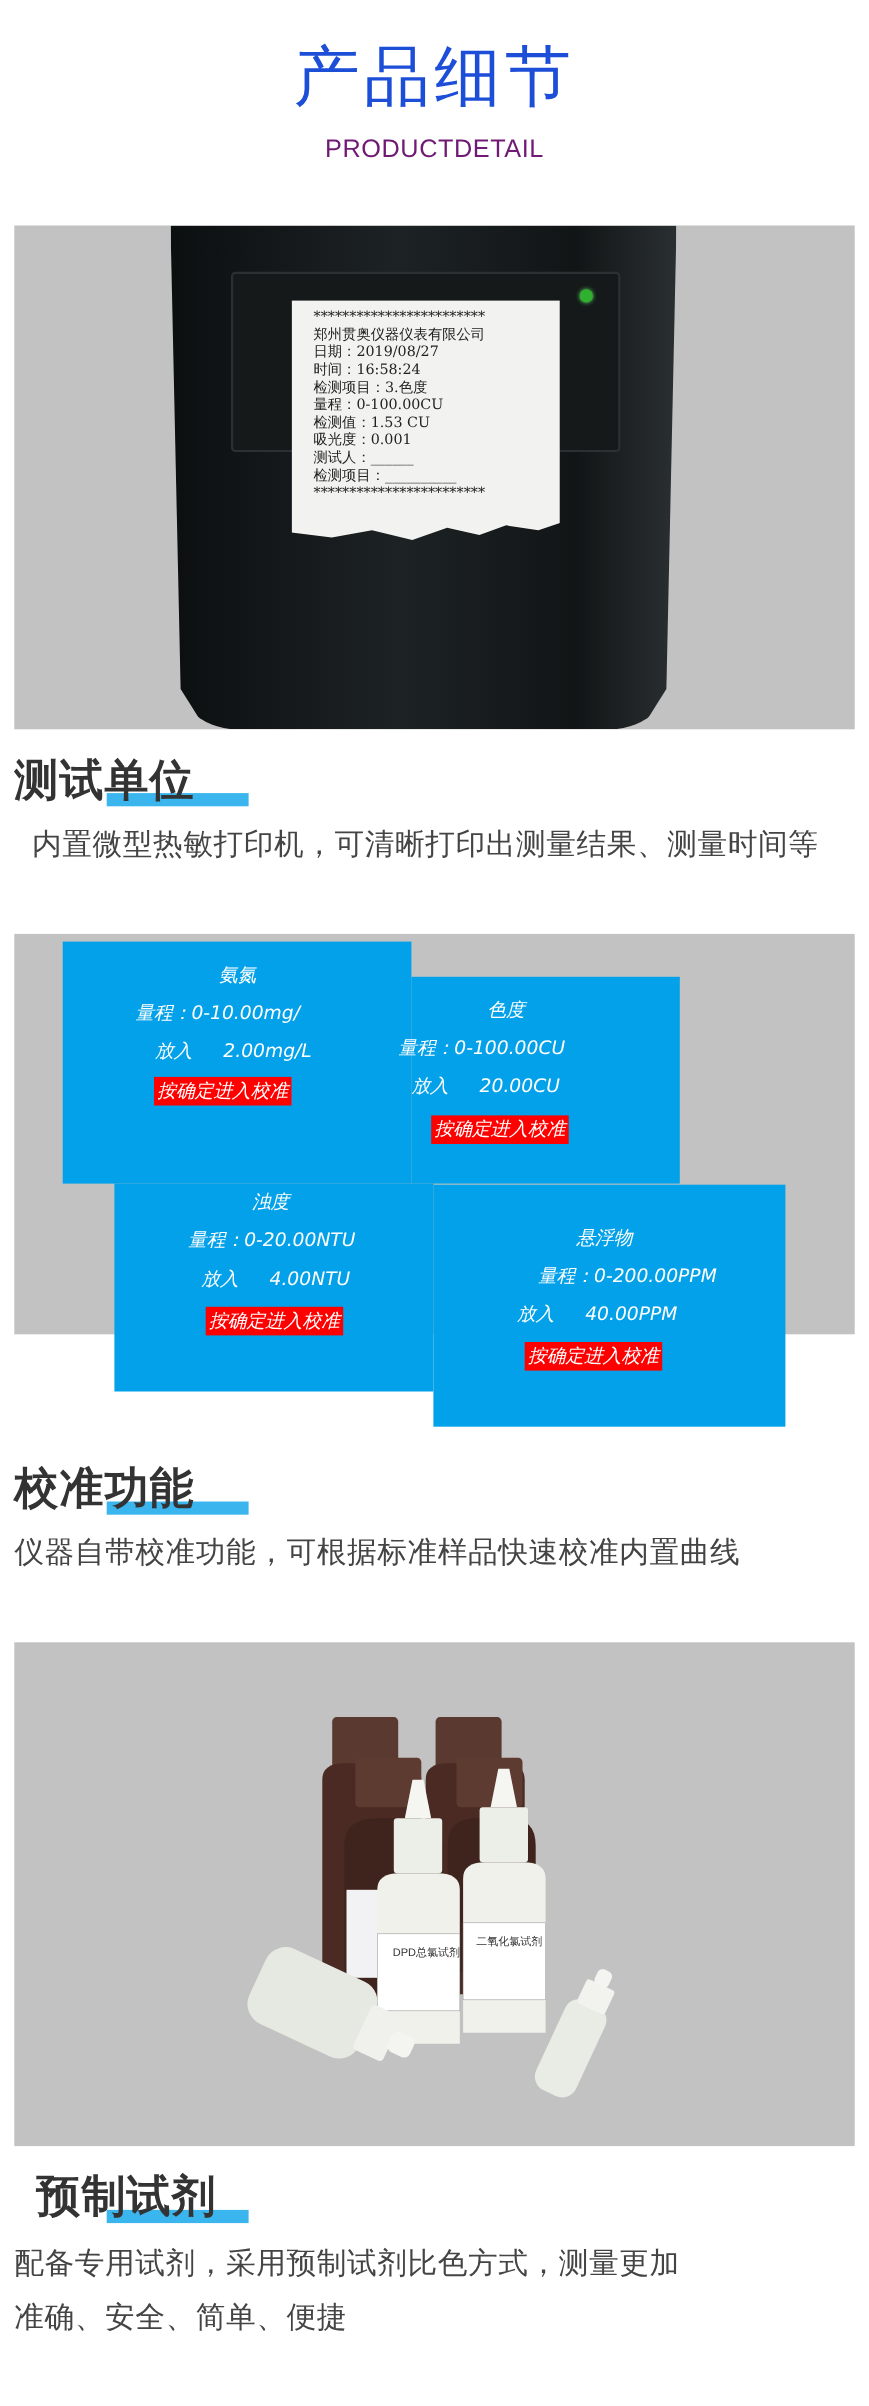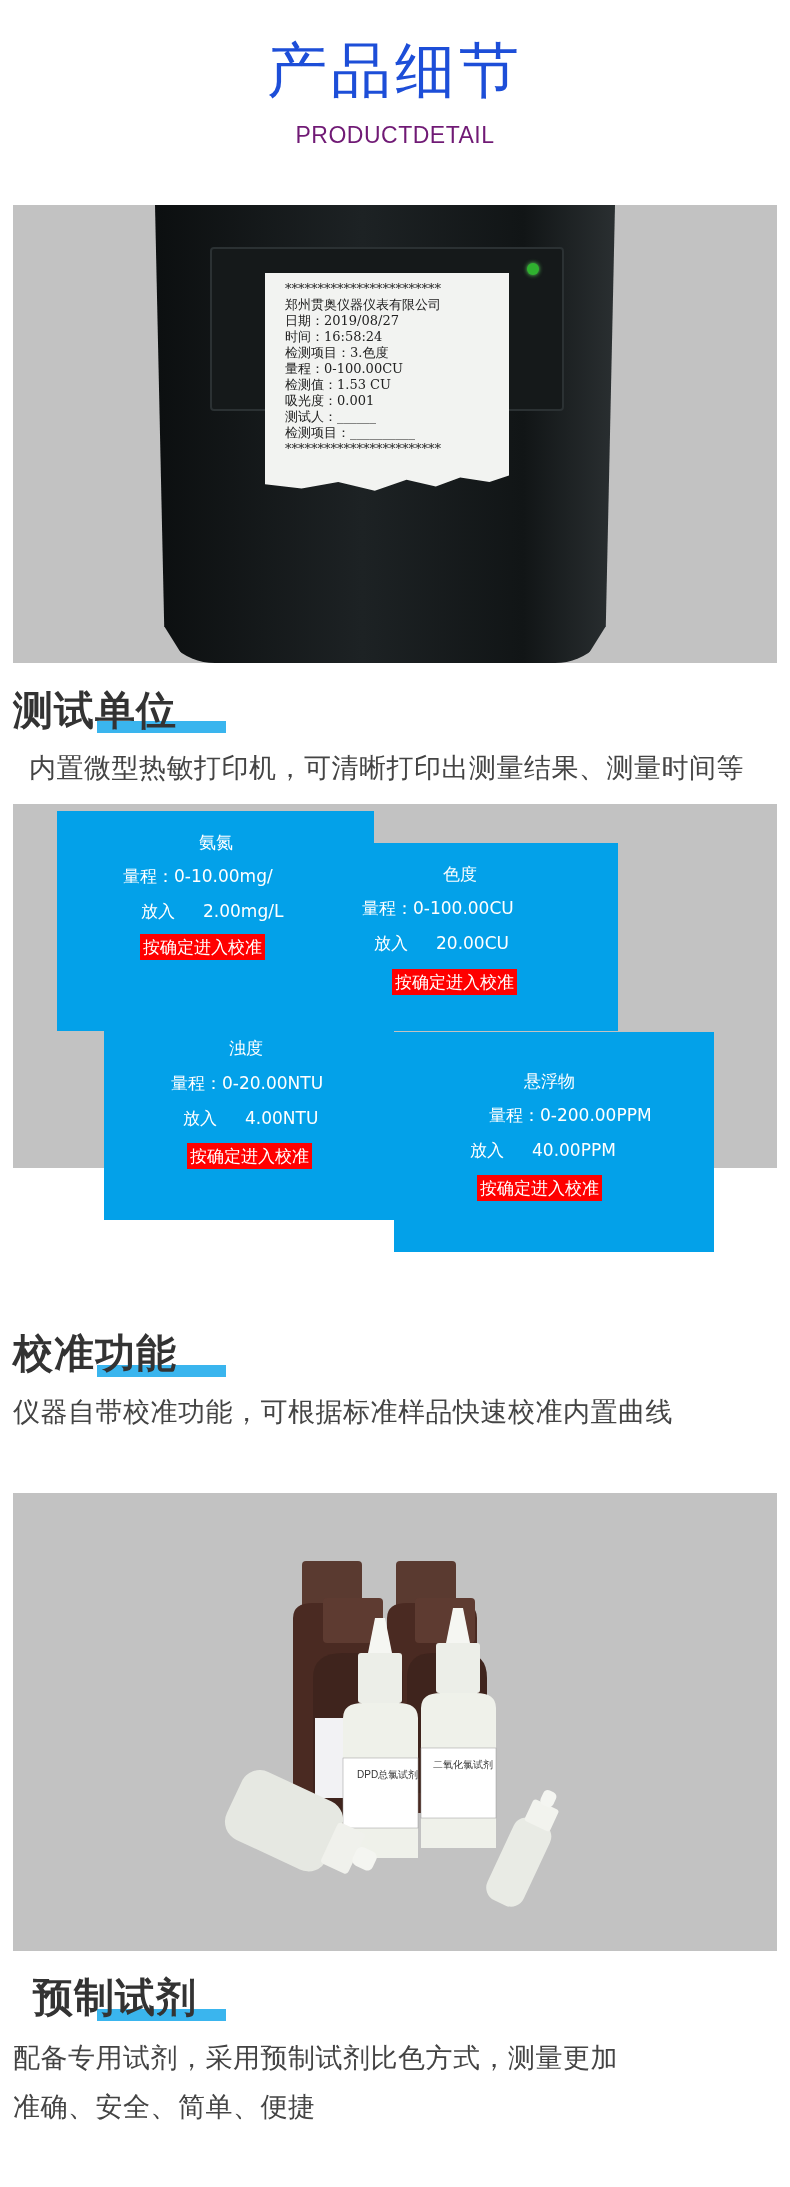--- a/index.html
+++ b/index.html
@@ -56,21 +56,21 @@
       <div class="abs receipt-line" style="top:152px;">检测项目：__________</div>
       <div class="abs receipt-line" style="top:168px;">************************</div>
     </div>
   </div>
 </div>
 
 <div class="abs sec-h" style="top:688px;">测试单位</div>
 <div class="abs uline" style="top:721px;"></div>
 <div class="abs desc" style="top:751px;margin-left:16px;">内置微型热敏打印机，可清晰打印出测量结果、测量时间等</div>
 
-<div class="abs gray" style="top:804px;height:364px;">
+<div class="abs gray" style="top:849px;height:364px;font-style:italic;">
 
   <div class="abs card" style="left:44px;top:7px;width:317px;height:220px;">
     <div class="card-line" style="left:142px;top:20px;">氨氮</div>
     <div class="card-line" style="left:66px;top:54px;"><span>量程：</span><span>0-10.00mg/</span></div>
     <div class="card-line" style="left:84px;top:89px;"><span>放入</span><span style="display:inline-block;width:28px;"></span><span>2.00mg/L</span></div>
     <div class="btn-red" style="left:83px;top:123px;">按确定进入校准</div>
   </div>
 
   <div class="abs card" style="left:361px;top:39px;width:244px;height:188px;">
     <div class="card-line" style="left:69px;top:20px;">色度</div>

